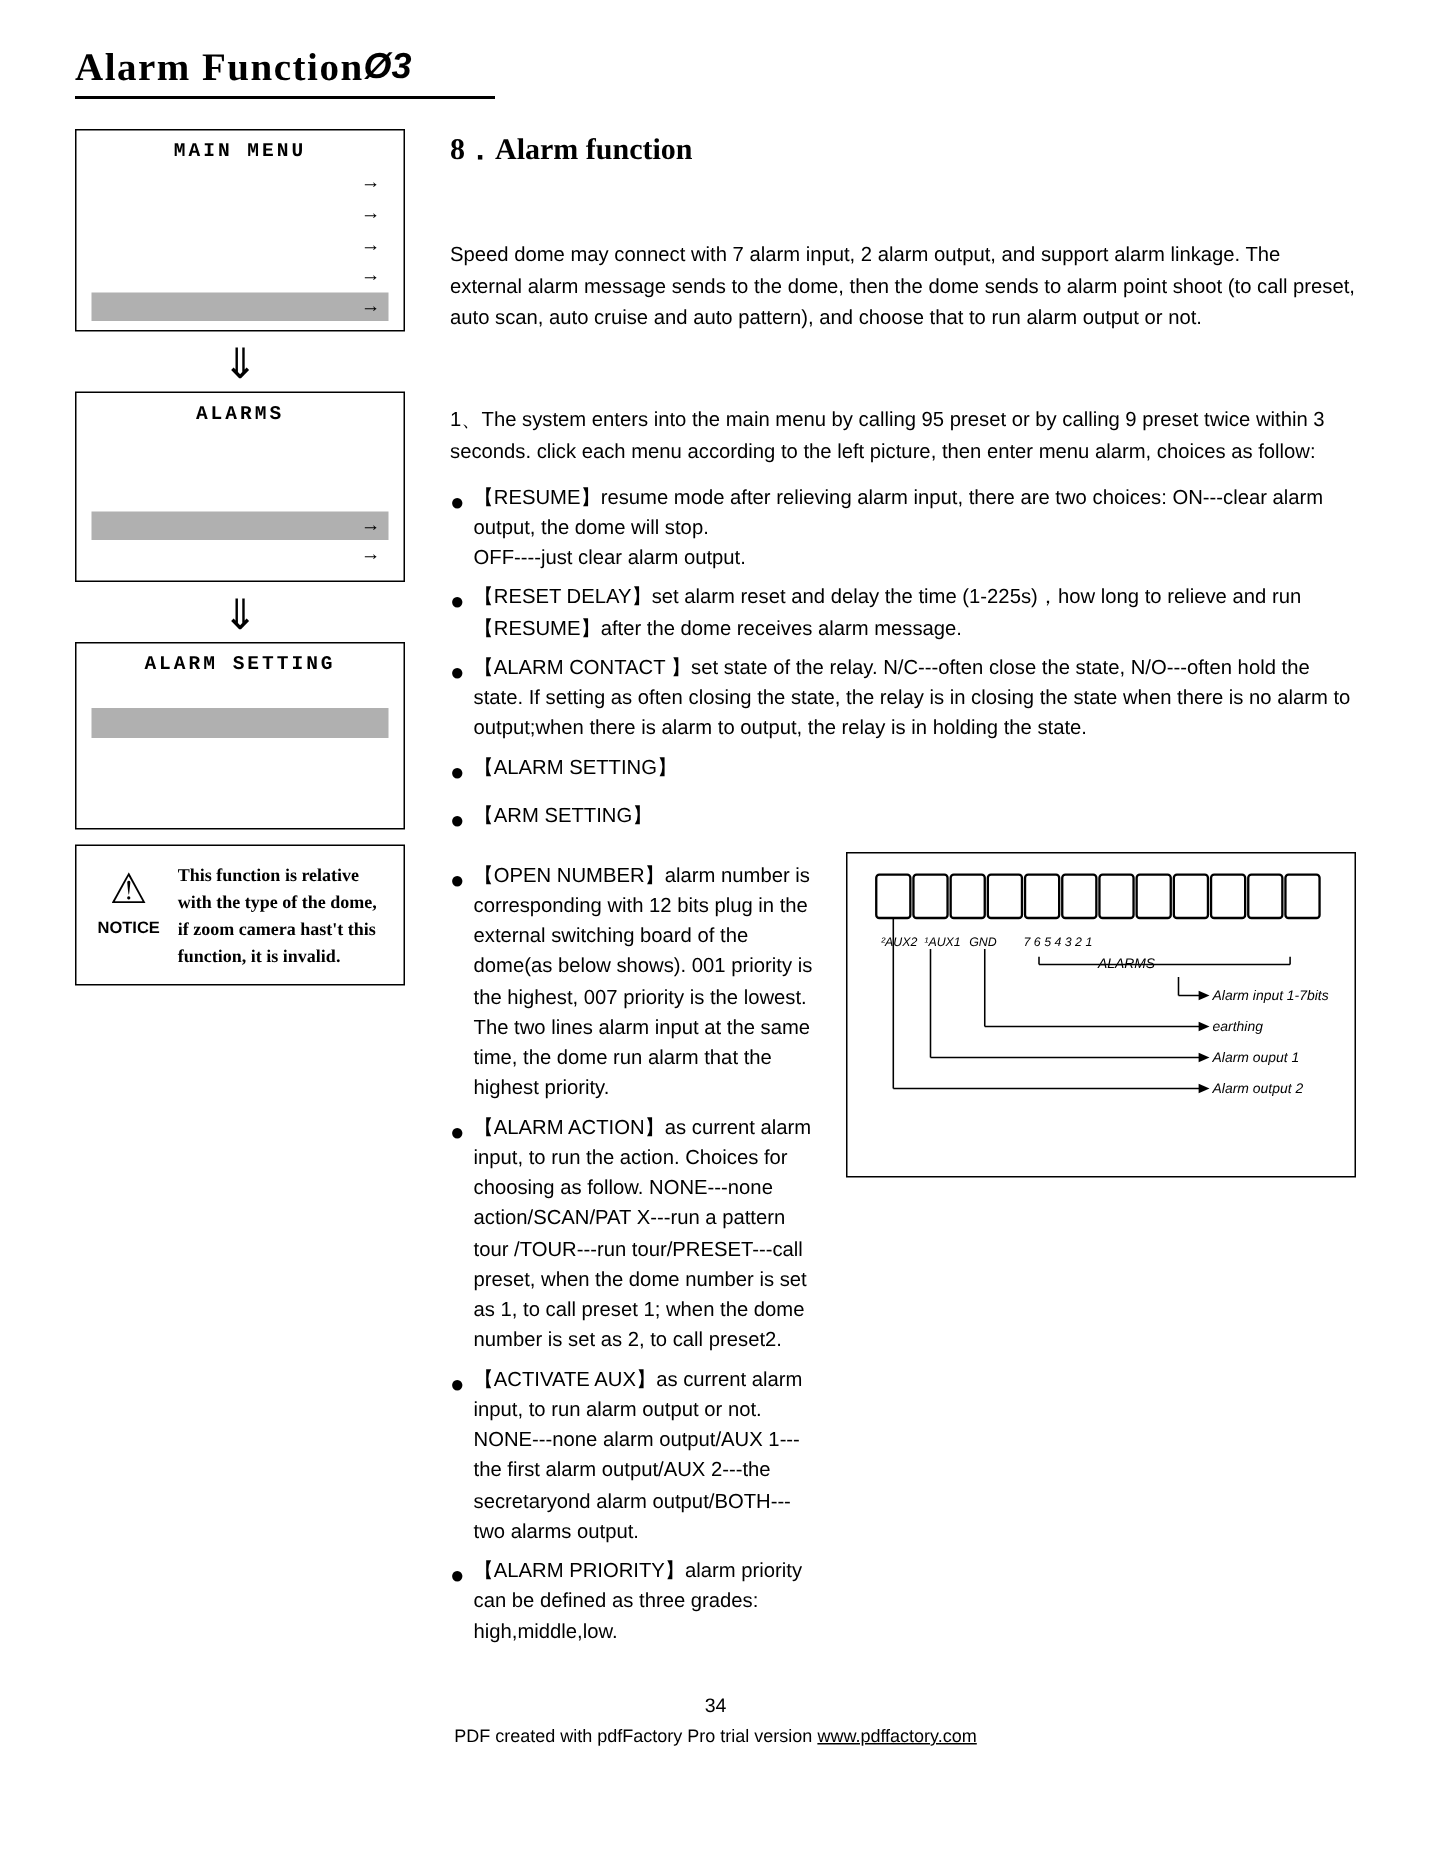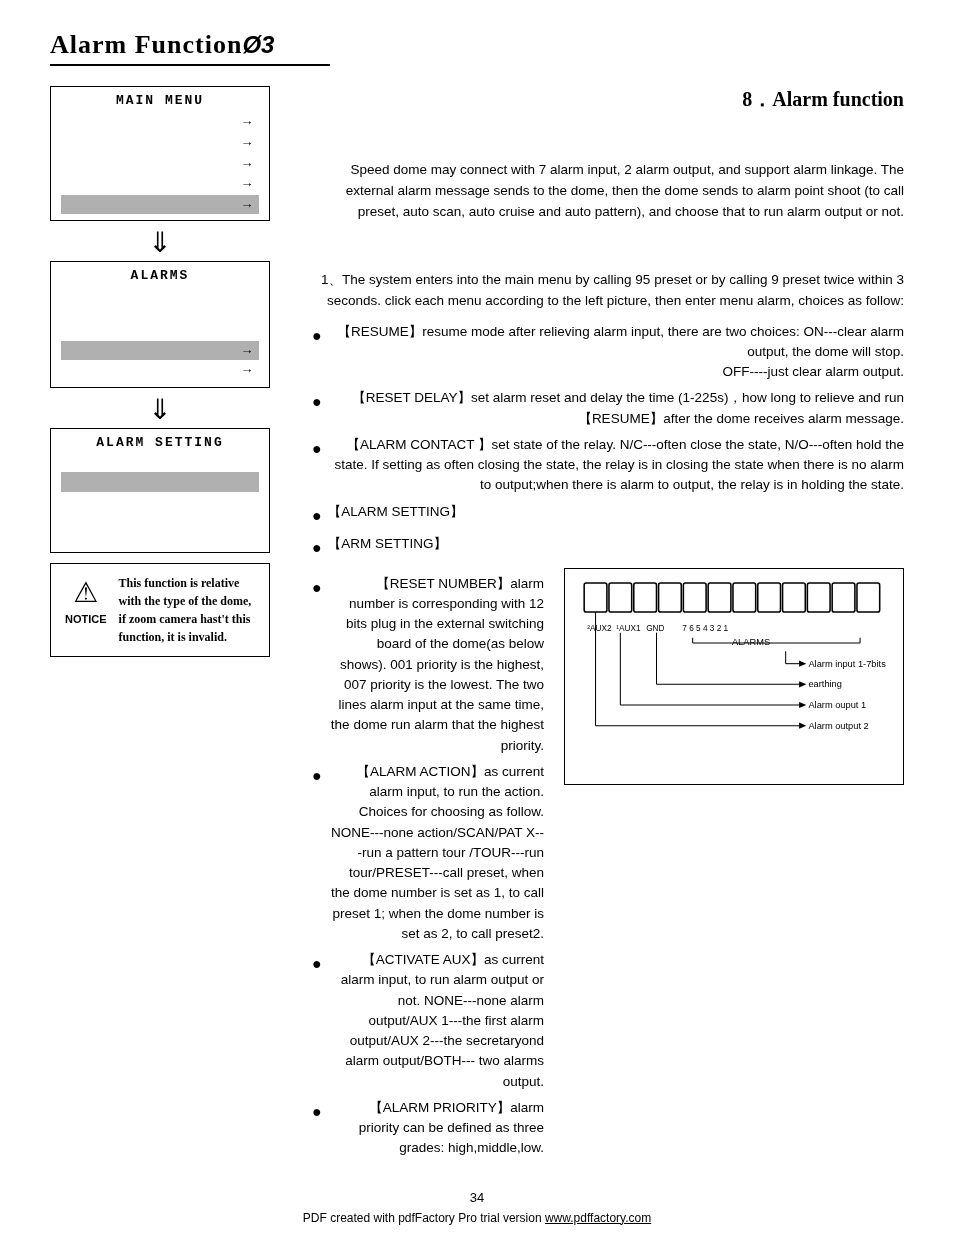--- a/index.html
+++ b/index.html
@@ -36,29 +36,28 @@
     }
     .header-underline {
       border-bottom: 2px solid #000;
       margin-bottom: 20px;
       width: 280px;
     }
 
     
     .two-col {
       display: flex;
-      gap: 42px;
+      gap: 30px;
     }
     .left-col {
       width: 220px;
       flex-shrink: 0;
     }
     .right-col {
       flex: 1;
-      text-align: right;
     }
 
     
     .menu-box {
       border: 1.5px solid #000;
       margin-bottom: 8px;
       padding: 6px 10px;
       font-family: 'Courier New', Courier, monospace;
       font-size: 13px;
     }
@@ -164,20 +163,21 @@
     .bottom-text {
       flex: 1;
     }
 
     
     .diagram-box {
       border: 1.5px solid #000;
       padding: 12px 14px 14px 14px;
       width: 340px;
       flex-shrink: 0;
+      font-style: italic;
     }
 
     
     .footer {
       position: absolute;
       bottom: 20px;
       left: 0;
       right: 0;
       text-align: center;
       font-size: 13px;
@@ -276,21 +276,21 @@
           <span><span class="bracket">【ARM  SETTING】</span></span>
         </li>
       </ul>
 
 
       <div class="bottom-section">
         <div class="bottom-text">
           <ul class="bullet-list">
             <li>
               <span class="bullet-dot">●</span>
-              <span><span class="bracket">【RESET  NUMBER】</span>alarm number is corresponding with 12 bits plug in the external switching board of the dome(as below shows). 001 priority is the highest, 007 priority  is the lowest. The two lines alarm input at the same time, the dome run alarm that the highest priority.</span>
+              <span><span class="bracket">【OPEN  NUMBER】</span>alarm number is corresponding with 12 bits plug in the external switching board of the dome(as below shows). 001 priority is the highest, 007 priority  is the lowest. The two lines alarm input at the same time, the dome run alarm that the highest priority.</span>
             </li>
             <li>
               <span class="bullet-dot">●</span>
               <span><span class="bracket">【ALARM  ACTION】</span>as current  alarm input, to run the action. Choices for choosing as follow. NONE---none action/SCAN/PAT X---run a pattern tour /TOUR---run tour/PRESET---call preset, when the dome number is set as 1, to call preset 1; when the dome number is set as 2, to call preset2.</span>
             </li>
             <li>
               <span class="bullet-dot">●</span>
               <span><span class="bracket">【ACTIVATE  AUX】</span>as current alarm input, to run alarm output or not. NONE---none alarm output/AUX 1---the first alarm output/AUX 2---the secretaryond alarm output/BOTH--- two alarms output.</span>
             </li>
             <li>

